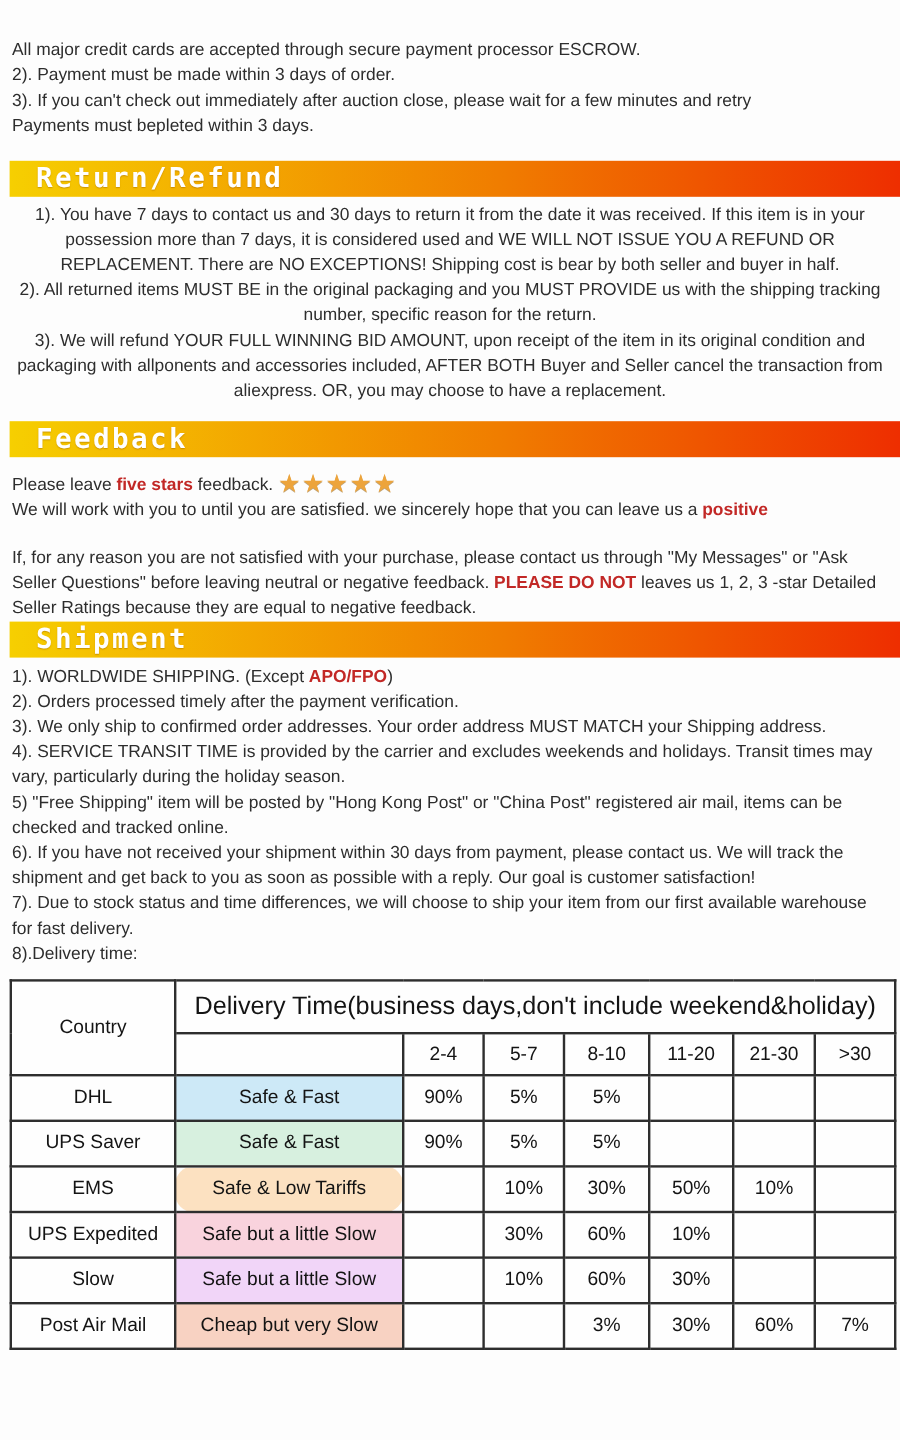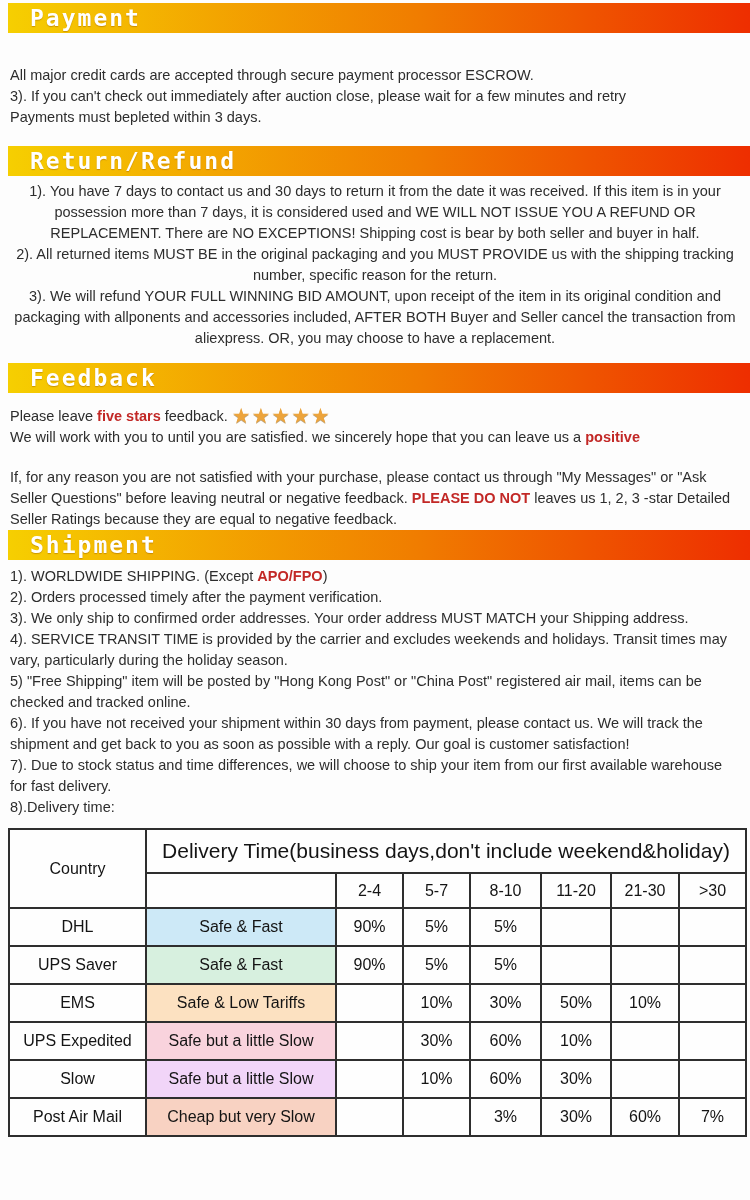--- a/index.html
+++ b/index.html
@@ -68,25 +68,23 @@
   col.c-country{width:137px;}
   col.c-desc{width:190px;}
   col.c-r1{width:67px;}col.c-r2{width:67px;}col.c-r3{width:71px;}
   col.c-r4{width:70px;}col.c-r5{width:68px;}col.c-r6{width:67px;}
 </style>
 </head>
 <body>
 
 <div class="page">
 
-  <div class="bar bar-payment">
-    <span>Payment</span>
-  </div>
   <div class="txt pay-block">
     <p>All major credit cards are accepted through secure payment processor ESCROW.</p>
+    <p>2). Payment must be made within 3 days of order.</p>
     <p>3). If you can't check out immediately after auction close, please wait for a few minutes and retry</p>
     <p>Payments must bepleted within 3 days.</p>
   </div>
 
   <div class="bar">
     <span>Return/Refund</span>
   </div>
   <div class="txt ret-block">
     <p>1). You have 7 days to contact us and 30 days to return it from the date it was received. If this item is in your possession more than 7 days, it is considered used and WE WILL NOT ISSUE YOU A REFUND OR REPLACEMENT. There are NO EXCEPTIONS! Shipping cost is bear by both seller and buyer in half.</p>
     <p>2). All returned items MUST BE in the original packaging and you MUST PROVIDE us with the shipping tracking number, specific reason for the return.</p>
@@ -173,21 +171,21 @@
             <td style="background: rgb(215, 240, 223);">Safe &amp; Fast</td>
             <td>90%</td>
             <td>5%</td>
             <td>5%</td>
             <td></td>
             <td></td>
             <td></td>
           </tr>
           <tr>
             <td>EMS</td>
-            <td style="background: rgb(252, 225, 193);">Safe &amp; Low Tariffs</td>
+            <td style="background: rgb(252, 225, 193); border-radius: 15px;">Safe &amp; Low Tariffs</td>
             <td></td>
             <td>10%</td>
             <td>30%</td>
             <td>50%</td>
             <td>10%</td>
             <td></td>
           </tr>
           <tr>
             <td>UPS Expedited</td>
             <td style="background: rgb(249, 211, 221);">Safe but a little Slow</td>

